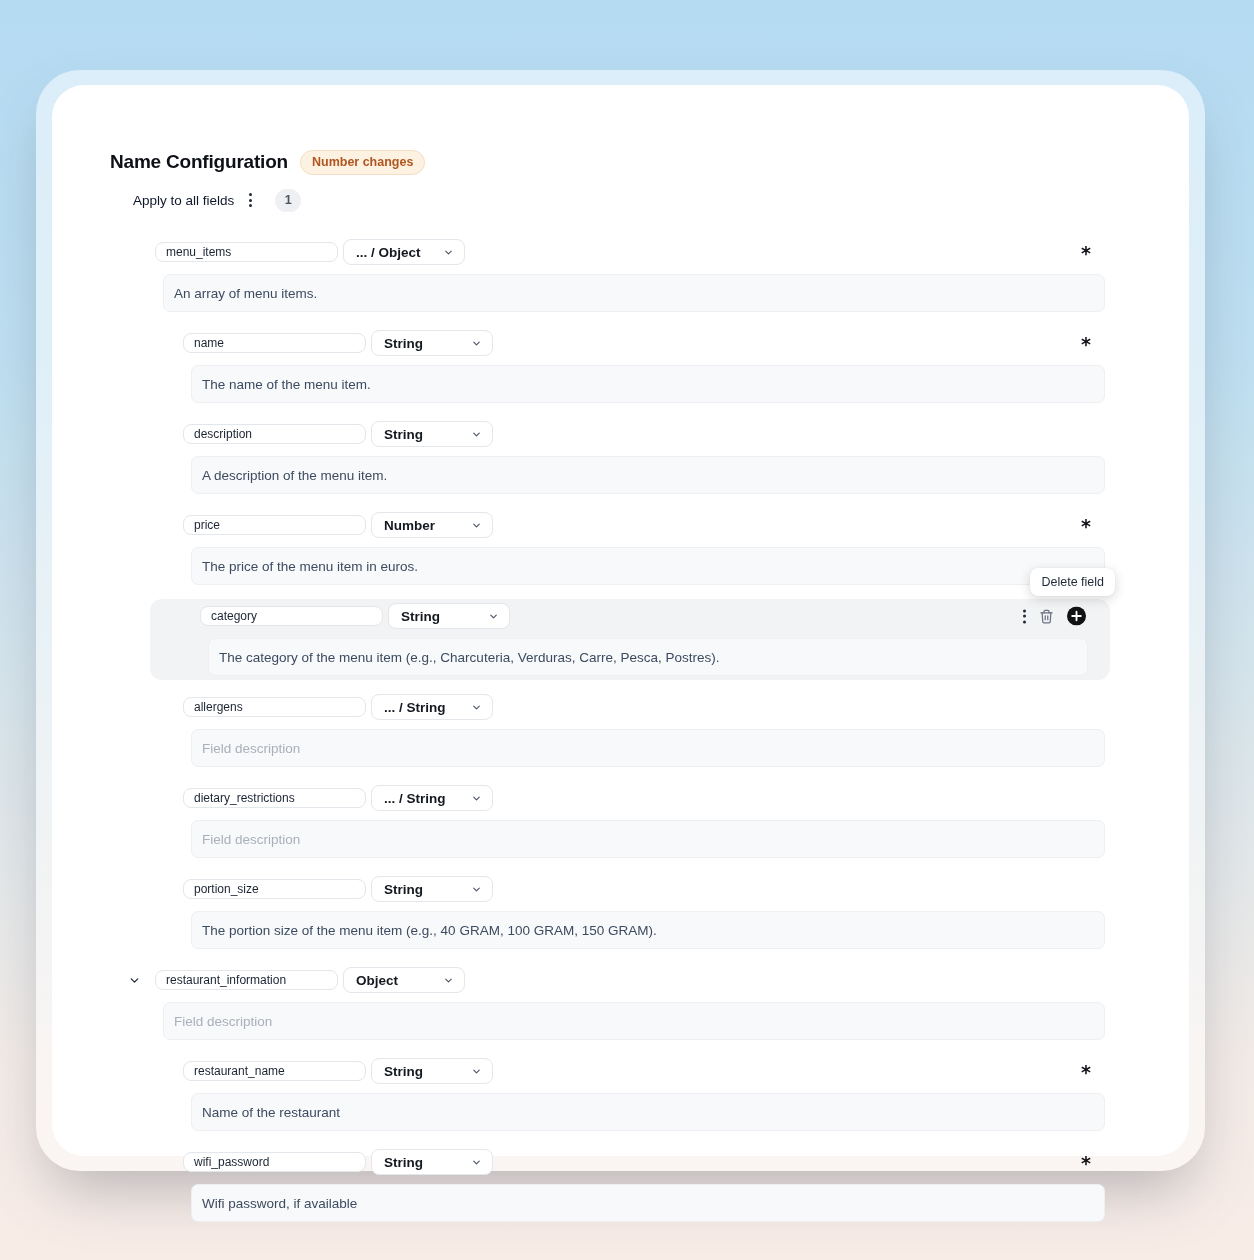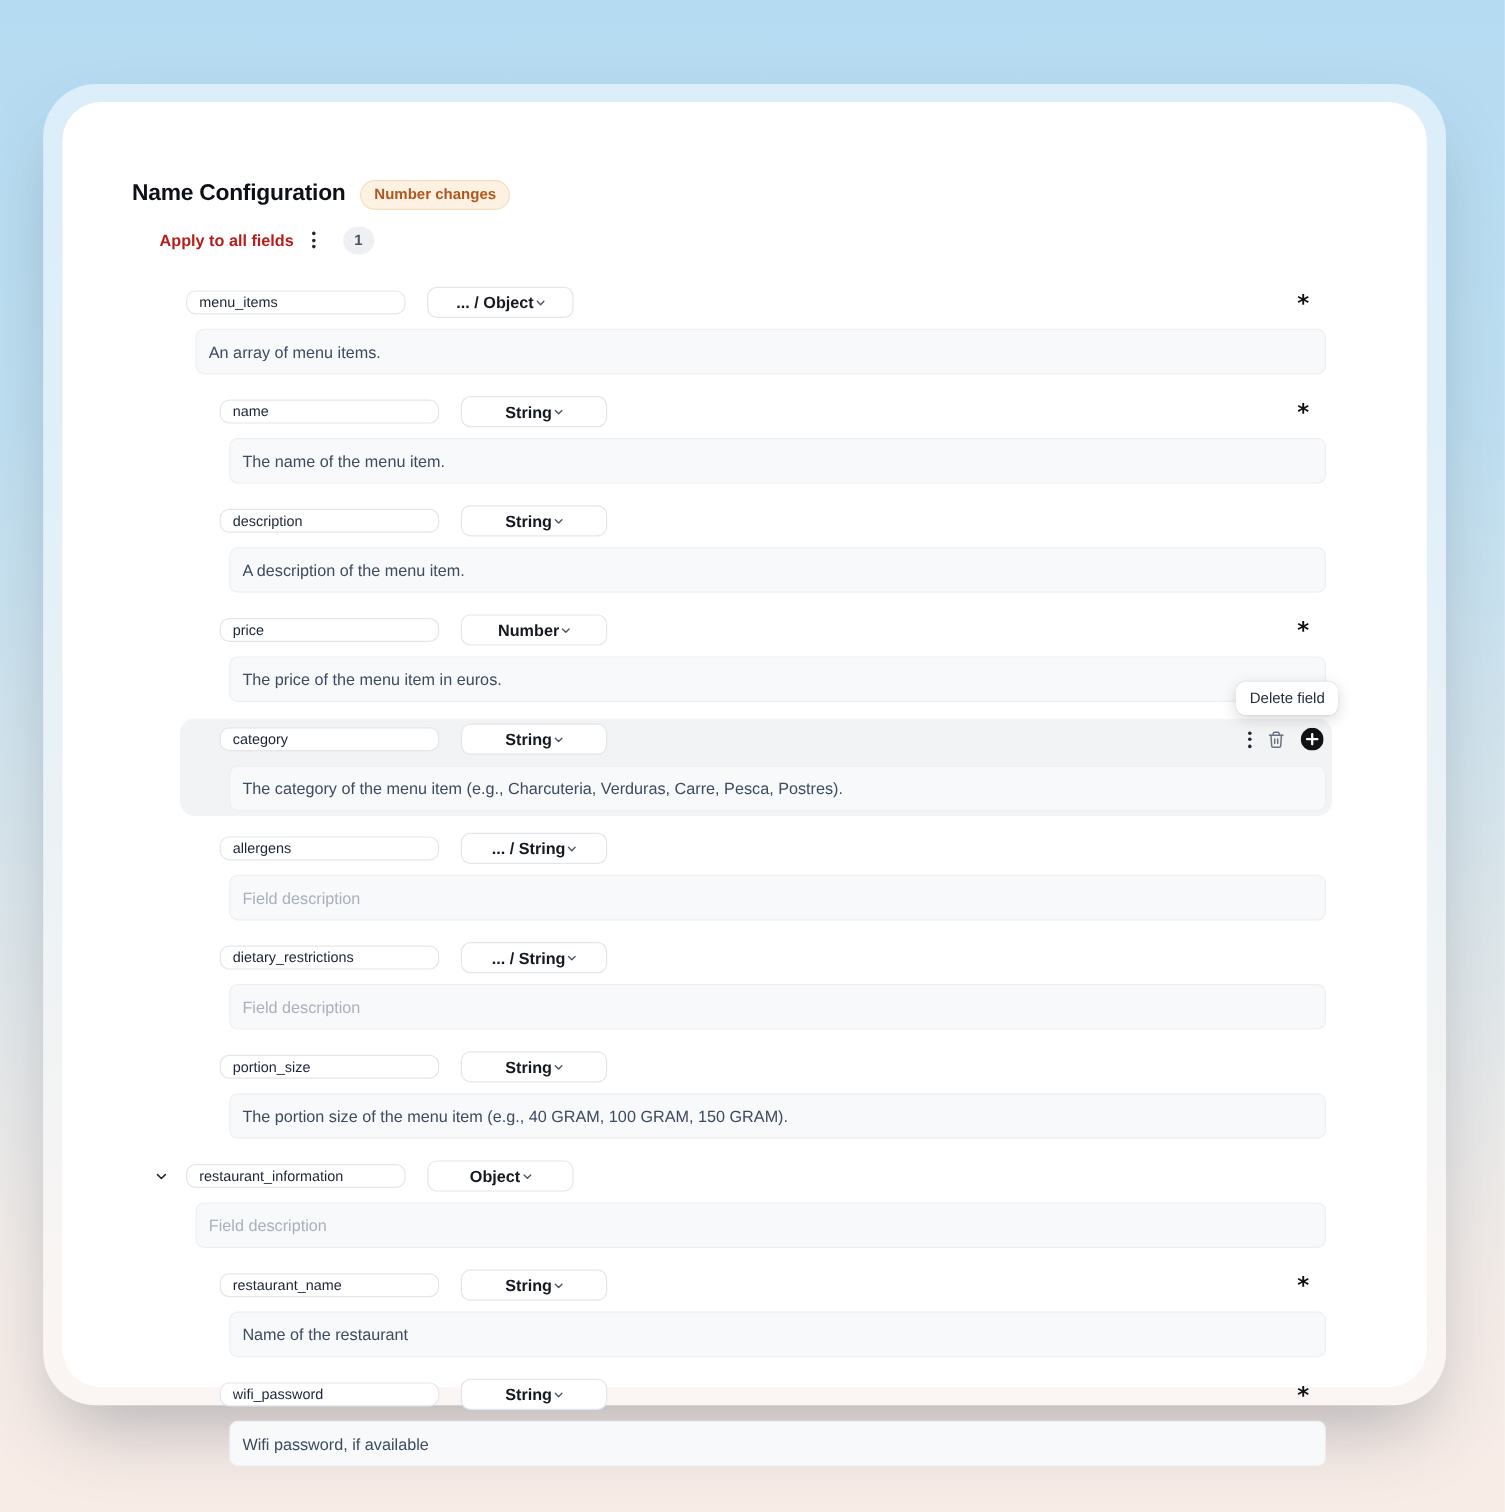--- a/index.html
+++ b/index.html
@@ -21,21 +21,21 @@
 
   
   .title-row{display:flex;align-items:center;height:26px;}
   .page-title{font-size:19px;font-weight:700;color:#0d1117;letter-spacing:-0.2px;}
   .badge{
     margin-left:12px;display:inline-flex;align-items:center;height:15px;
     padding:4px 11px;border-radius:999px;background:#fdf2e1;border:1px solid #f3dec1;
     font-size:12.5px;font-weight:600;color:#b05621;
   }
   .apply-row{display:flex;align-items:center;margin:13px 0 0 23px;height:24px;}
-  .apply-label{font-size:13.5px;font-weight:700;color:#b91c1c;}
+  .apply-label{font-size:13.5px;font-weight:400;color:#0f172a;}
   .kebab{display:inline-flex;flex-direction:column;gap:2.5px;align-items:center;margin-left:15px;cursor:pointer;}
   .kebab i{width:3px;height:3px;border-radius:50%;background:#1f2937;display:block;}
   .count-pill{
     margin-left:23px;min-width:26px;height:23px;border-radius:12px;background:#eef0f3;
     display:inline-flex;align-items:center;justify-content:center;
     font-size:12.5px;font-weight:600;color:#4b5563;
   }
 
   
   .field-area{position:relative;margin:27px 0 0 40px;width:960px;}
@@ -46,40 +46,40 @@
   .desc-wrap{padding-right:5px;}
   .lvl0 .desc-wrap{padding-left:13px;}
   .lvl1 .desc-wrap{padding-left:41px;}
 
   .name-input{
     width:183px;height:20px;box-sizing:border-box;background:#fff;
     border:1px solid #e3e6ea;border-radius:8px;padding:0 10px;
     font-family:inherit;font-size:12px;color:#1b2433;outline:none;
   }
   .type-select{
-    width:122px;height:26px;box-sizing:border-box;margin-left:18px;background:#fff;
+    width:122px;height:26px;box-sizing:border-box;margin-left:5px;background:#fff;
     border:1px solid #e3e6ea;border-radius:8px;display:flex;align-items:center;
-    justify-content:center;padding:0 10px 0 12px;cursor:pointer;
+    justify-content:space-between;padding:0 10px 0 12px;cursor:pointer;
   }
   .type-label{font-size:13.5px;font-weight:600;color:#14181f;white-space:nowrap;}
   .desc-input{
     display:block;width:100%;height:38px;box-sizing:border-box;
     background:#f8f9fa;border:1px solid #edeff2;border-radius:7px;padding:0 10px;
     font-family:inherit;font-size:13.5px;color:#3c4b60;outline:none;
   }
   .desc-input::placeholder{color:#a9b0bb;opacity:1;}
 
   .req{
     position:absolute;right:19px;top:50%;transform:translateY(-46%);
     font-family:"DejaVu Sans",sans-serif;font-size:19px;font-weight:600;color:#0f1115;
   }
 
   
   .hovered{
-    background:#f1f3f5;border-radius:12px;padding:4px 0;
+    background:#f1f3f5;border-radius:12px;padding:4px 17px;
     margin-top:-4px;margin-bottom:14px;
   }
   .row-icons{
     position:absolute;right:7px;top:50%;transform:translateY(-50%);
     display:flex;align-items:center;gap:13px;
   }
   .row-icons .kebab{margin-left:0;}
   .icon-btn{display:inline-flex;align-items:center;justify-content:center;cursor:pointer;}
   .tooltip{
     position:absolute;right:-5px;top:-31px;z-index:6;background:#fff;

